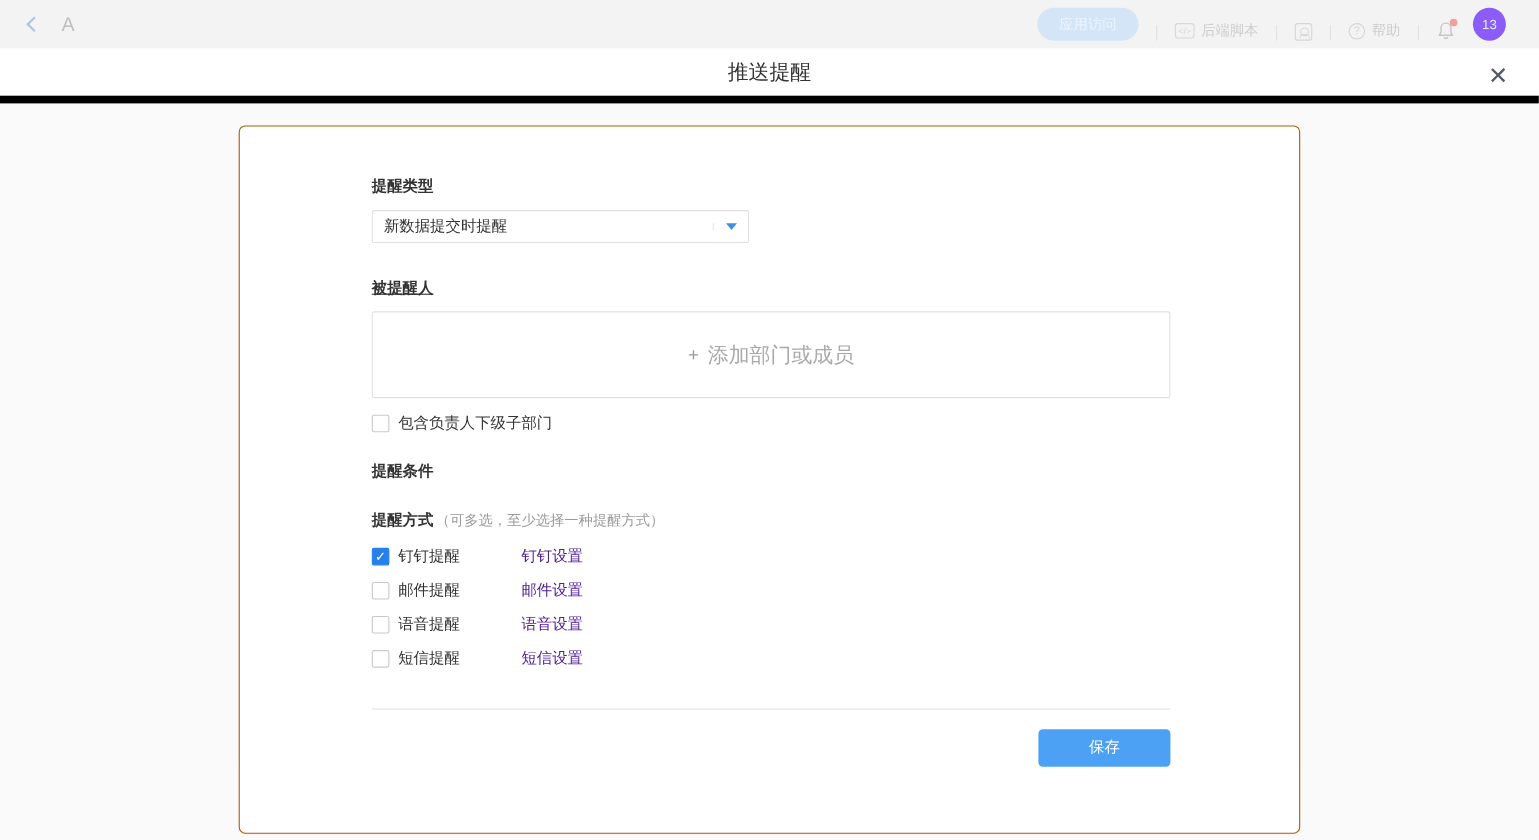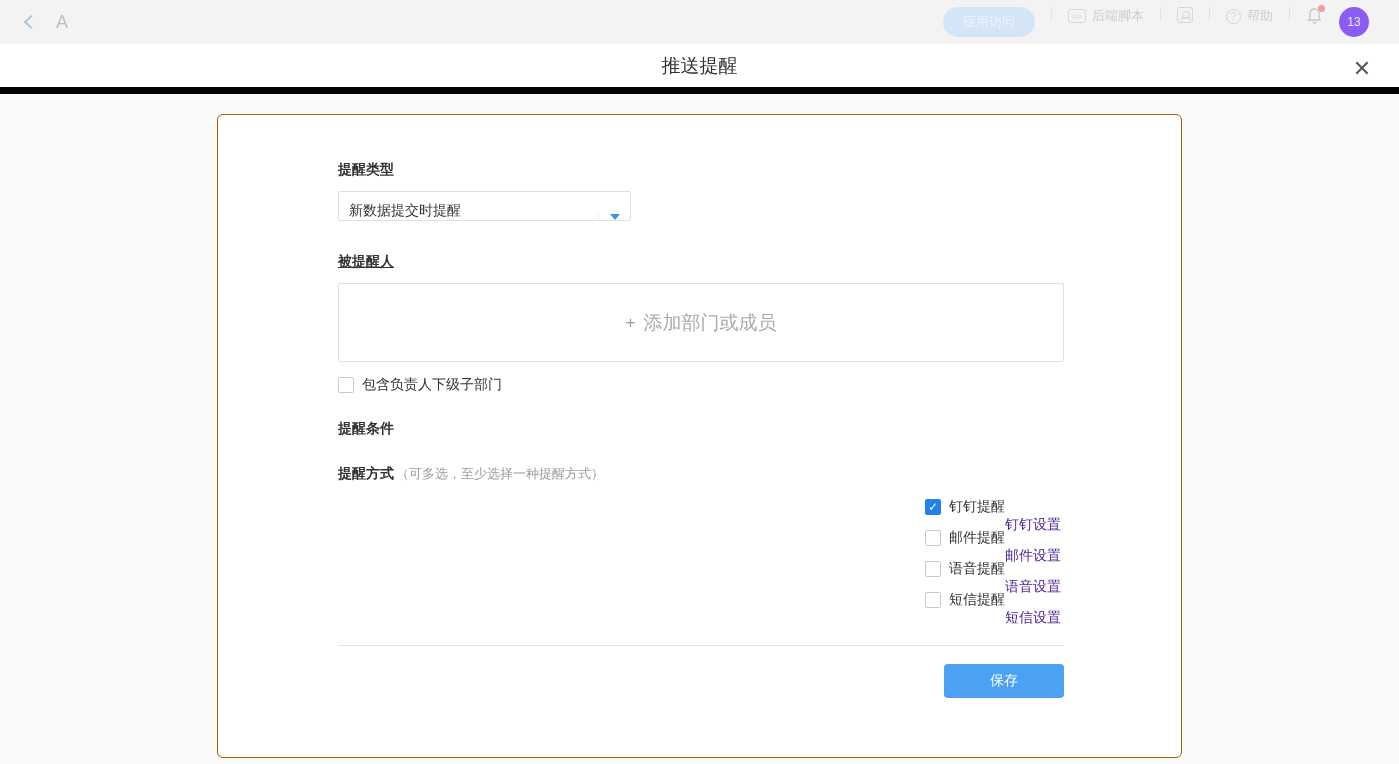--- a/index.html
+++ b/index.html
@@ -6,21 +6,21 @@
   html,body { width:1399px; height:764px; overflow:hidden;
     font-family:"Liberation Sans","DejaVu Sans",sans-serif; background:#fafafa; }
 
   
   .topbar { height:44px; background:#f3f3f3; display:flex; align-items:center;
     justify-content:space-between; padding:0 30px 0 26px; }
   .tb-left { display:flex; align-items:center; gap:20px; }
   .chevron-left { width:10px; height:10px; border-left:2px solid #a9c6e6;
     border-bottom:2px solid #a9c6e6; transform:rotate(45deg); cursor:pointer; }
   .app-initial { color:#bfbfbf; font-size:18px; }
-  .tb-right { display:flex; align-items:flex-start; gap:16px; }
+  .tb-right { display:flex; align-items:flex-end; gap:16px; }
   .tb-divider { width:1px; height:14px; background:#e2e2e2; }
   .pill-btn { background:#d3e5f7; color:#eef5fd; border:none; border-radius:16px;
     height:30px; padding:0 20px; font-size:13px; cursor:pointer; }
   .tb-item { display:flex; align-items:center; gap:6px; color:#cdcdcd; font-size:13px; cursor:pointer; }
   .code-icon { width:18px; height:14px; border:1px solid #d8d8d8; border-radius:3px;
     color:#d4d4d4; font-size:8px; display:flex; align-items:center; justify-content:center; }
   .contacts-icon { width:16px; height:16px; border:1px solid #d6d6d6; border-radius:3px; position:relative; }
   .contacts-icon::before { content:""; position:absolute; left:4px; top:3px; width:6px; height:6px;
     border:1px solid #d6d6d6; border-radius:50%; }
   .contacts-icon::after { content:""; position:absolute; left:3px; bottom:1px; width:8px; height:3px;
@@ -42,22 +42,22 @@
 
   
   .page-body { height:669px; background:#fafafa; padding-top:20px; }
   .card { width:965px; height:644px; margin:0 auto; background:#ffffff;
     border:1px solid #a16207; border-radius:6px; box-shadow:0 1px 3px rgba(0,0,0,0.03);
     padding:46px 120px 0 120px; }
 
   .field-label { font-size:14px; font-weight:bold; color:#333333; }
   .label-hint { font-size:13px; font-weight:normal; color:#9b9b9b; margin-left:2px; }
 
-  .select { margin-top:12px; width:293px; height:30px; border:1px solid #e0e0e0;
-    border-radius:2px; display:flex; align-items:flex-end; background:#fff; cursor:pointer; }
+  .select { margin-top:12px; width:343px; height:30px; border:1px solid #e0e0e0;
+    border-radius:2px; display:flex; align-items:center; background:#fff; cursor:pointer; }
   .select-value { flex:1; font-size:14px; color:#333333; padding:0 10px;
     display:flex; align-items:center; white-space:nowrap; overflow:hidden; }
   .select-caret-box { width:32px; border-left:1px solid #e8e8e8;
     display:flex; align-items:center; justify-content:center; }
   .caret-down { width:0; height:0; border-left:5px solid transparent;
     border-right:5px solid transparent; border-top:6px solid #3d8fe8; }
 
   .section-gap-lg { margin-top:32px;text-decoration:underline; }
   .section-gap-md { margin-top:26px; }
 
@@ -67,21 +67,21 @@
   .plus-glyph { color:#9b9b9b; font-size:17px; line-height:1; }
   .add-text { color:#a9a9a9; font-size:19px; }
 
   .check-row { display:flex; align-items:center; margin-top:14px; cursor:pointer; }
   .checkbox { width:16px; height:16px; border:1px solid #c9c9c9; border-radius:2px;
     background:#fff; margin-right:8px; flex:none; display:flex; align-items:center; justify-content:center; }
   .checkbox.checked { background:#2680eb; border-color:#2680eb; }
   .checkbox.checked::after { content:"✓"; color:#ffffff; font-size:12px; font-weight:bold; line-height:1; }
   .check-label { font-size:14px; color:#333333; }
 
-  .method-row { display:flex; align-items:flex-end; margin-top:15px; height:16px;flex-direction:column; }
+  .method-row { display:flex; align-items:flex-start; margin-top:15px; height:16px; }
   .method-label-wrap { width:136px; display:flex; align-items:center; }
   .method-link { font-size:14px; color:#4c1d95; text-decoration:none; cursor:pointer; }
 
   .divider { margin-top:38px; border-top:1px solid #e2e2e2; width:726px; }
   .footer-row { margin-top:18px; display:flex; justify-content:flex-end; width:726px; }
   .save-btn { width:120px; height:34px; background:#4da1f5; color:#ffffff; font-size:14px;
     border:none; border-radius:4px; cursor:pointer; }
 
   .bell-svg { display:block; }
 </style>

